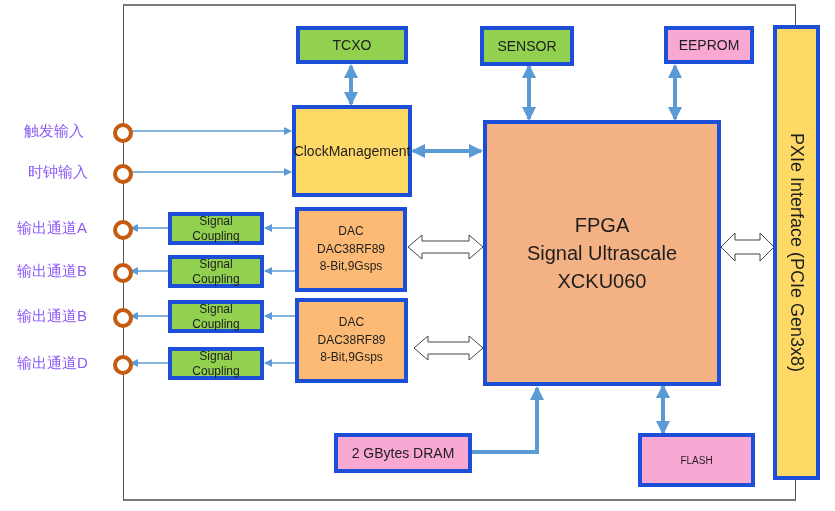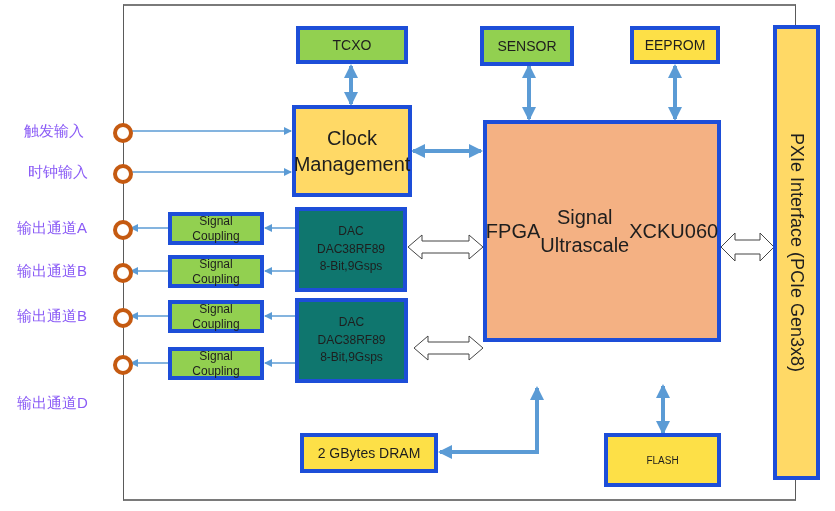--- a/index.html
+++ b/index.html
@@ -1,22 +1,22 @@
 <!DOCTYPE html>
 <html><head>
 <meta charset="utf-8">
 <style>
   html, body { margin:0; padding:0; background:#ffffff; }
   body { width:835px; height:511px; position:relative; overflow:hidden; font-family:"Liberation Sans", "DejaVu Sans", sans-serif; }
   .frame { position:absolute; left:123px; top:4px; width:673px; height:497px; border:1px solid #5a5a5a; border-top:2px solid #7a7a7a; border-bottom:2px solid #7a7a7a; box-sizing:border-box; background:#fff; }
   .blk { position:absolute; box-sizing:border-box; display:flex; align-items:center; justify-content:center; text-align:center; color:#1e1e1e; border:4px solid #1d4ed8; line-height:1.3; }
   .green { background:#92d050; }
-  .orange { background:#fde047; }
+  .orange { background:#f9a8d4;margin-left:34px; }
   .yellow { background:#ffd966; }
-  .blue { background:#0f766e; }
+  .blue { background:#fdba74; }
   .salmon { background:#f4b183; }
   .lbl { position:absolute; color:#8b5cf6; font-size:15px; white-space:nowrap; text-align:right; }
   .port { position:absolute; width:12px; height:12px; border:4px solid #c55a11; border-radius:50%; background:#fff; box-sizing:content-box; }
   svg.wires { position:absolute; left:0; top:0; width:835px; height:511px; pointer-events:none; }
   .vtext { position:absolute; writing-mode:vertical-rl; font-size:18px; color:#1e1e1e; white-space:nowrap; }
 </style>
 </head>
 <body>
 
 <div class="frame"></div>
@@ -63,34 +63,34 @@
 <div class="port" style="left:113px;top:123px;"></div>
 <div class="lbl" style="left:28px;top:163px;">时钟输入</div>
 <div class="port" style="left:113px;top:164px;"></div>
 
 <div class="lbl" style="left:17px;top:219px;">输出通道A</div>
 <div class="port" style="left:113px;top:220px;"></div>
 <div class="lbl" style="left:17px;top:262px;">输出通道B</div>
 <div class="port" style="left:113px;top:263px;"></div>
 <div class="lbl" style="left:17px;top:307px;">输出通道B</div>
 <div class="port" style="left:113px;top:308px;"></div>
-<div class="lbl" style="left:17px;top:354px;margin-top:40px;">输出通道D</div>
+<div class="lbl" style="left:17px;top:354px;">输出通道D</div>
 <div class="port" style="left:113px;top:355px;"></div>
 
 <div class="blk green" style="left:296px;top:26px;width:112px;height:38px;font-size:14px;">
     <span>TCXO</span>
   </div>
 <div class="blk green" style="left:480px;top:26px;width:94px;height:40px;font-size:14px;">
     <span>SENSOR</span>
   </div>
 <div class="blk orange" style="left:630px;top:26px;width:90px;height:38px;font-size:14px;">
     <span>EEPROM</span>
   </div>
 
-<div class="blk yellow" style="left:292px;top:105px;width:120px;height:92px;font-size:20px;flex-direction:column;">
+<div class="blk yellow" style="left:292px;top:105px;width:120px;height:92px;font-size:14px;">
   <span>Clock</span>
   <span>Management</span>
 </div>
 
 <div class="blk green" style="left:168px;top:212px;width:96px;height:33px;font-size:12px;flex-direction:column;line-height:1.25;">
   <span>Signal</span>
   <span>Coupling</span>
 </div>
 <div class="blk green" style="left:168px;top:255px;width:96px;height:33px;font-size:12px;flex-direction:column;line-height:1.25;">
   <span>Signal</span>
@@ -109,21 +109,21 @@
   <span>DAC</span>
   <span>DAC38RF89</span>
   <span>8-Bit,9Gsps</span>
 </div>
 <div class="blk blue" style="left:295px;top:298px;width:113px;height:85px;font-size:12px;flex-direction:column;line-height:1.45;">
   <span>DAC</span>
   <span>DAC38RF89</span>
   <span>8-Bit,9Gsps</span>
 </div>
 
-<div class="blk salmon" style="left:483px;top:120px;width:238px;height:222px;font-size:20px;flex-direction:row;line-height:1.4;">
+<div class="blk salmon" style="left:483px;top:120px;width:238px;height:266px;font-size:20px;flex-direction:column;line-height:1.4;">
   <span>FPGA</span>
   <span>Signal Ultrascale</span>
   <span>XCKU060</span>
 </div>
 
 <div class="blk orange" style="left:300px;top:433px;width:138px;height:40px;font-size:14px;">
     <span>2 GBytes DRAM</span>
   </div>
 <div class="blk orange" style="left:604px;top:433px;width:117px;height:54px;font-size:10px;">
     <span>FLASH</span>

